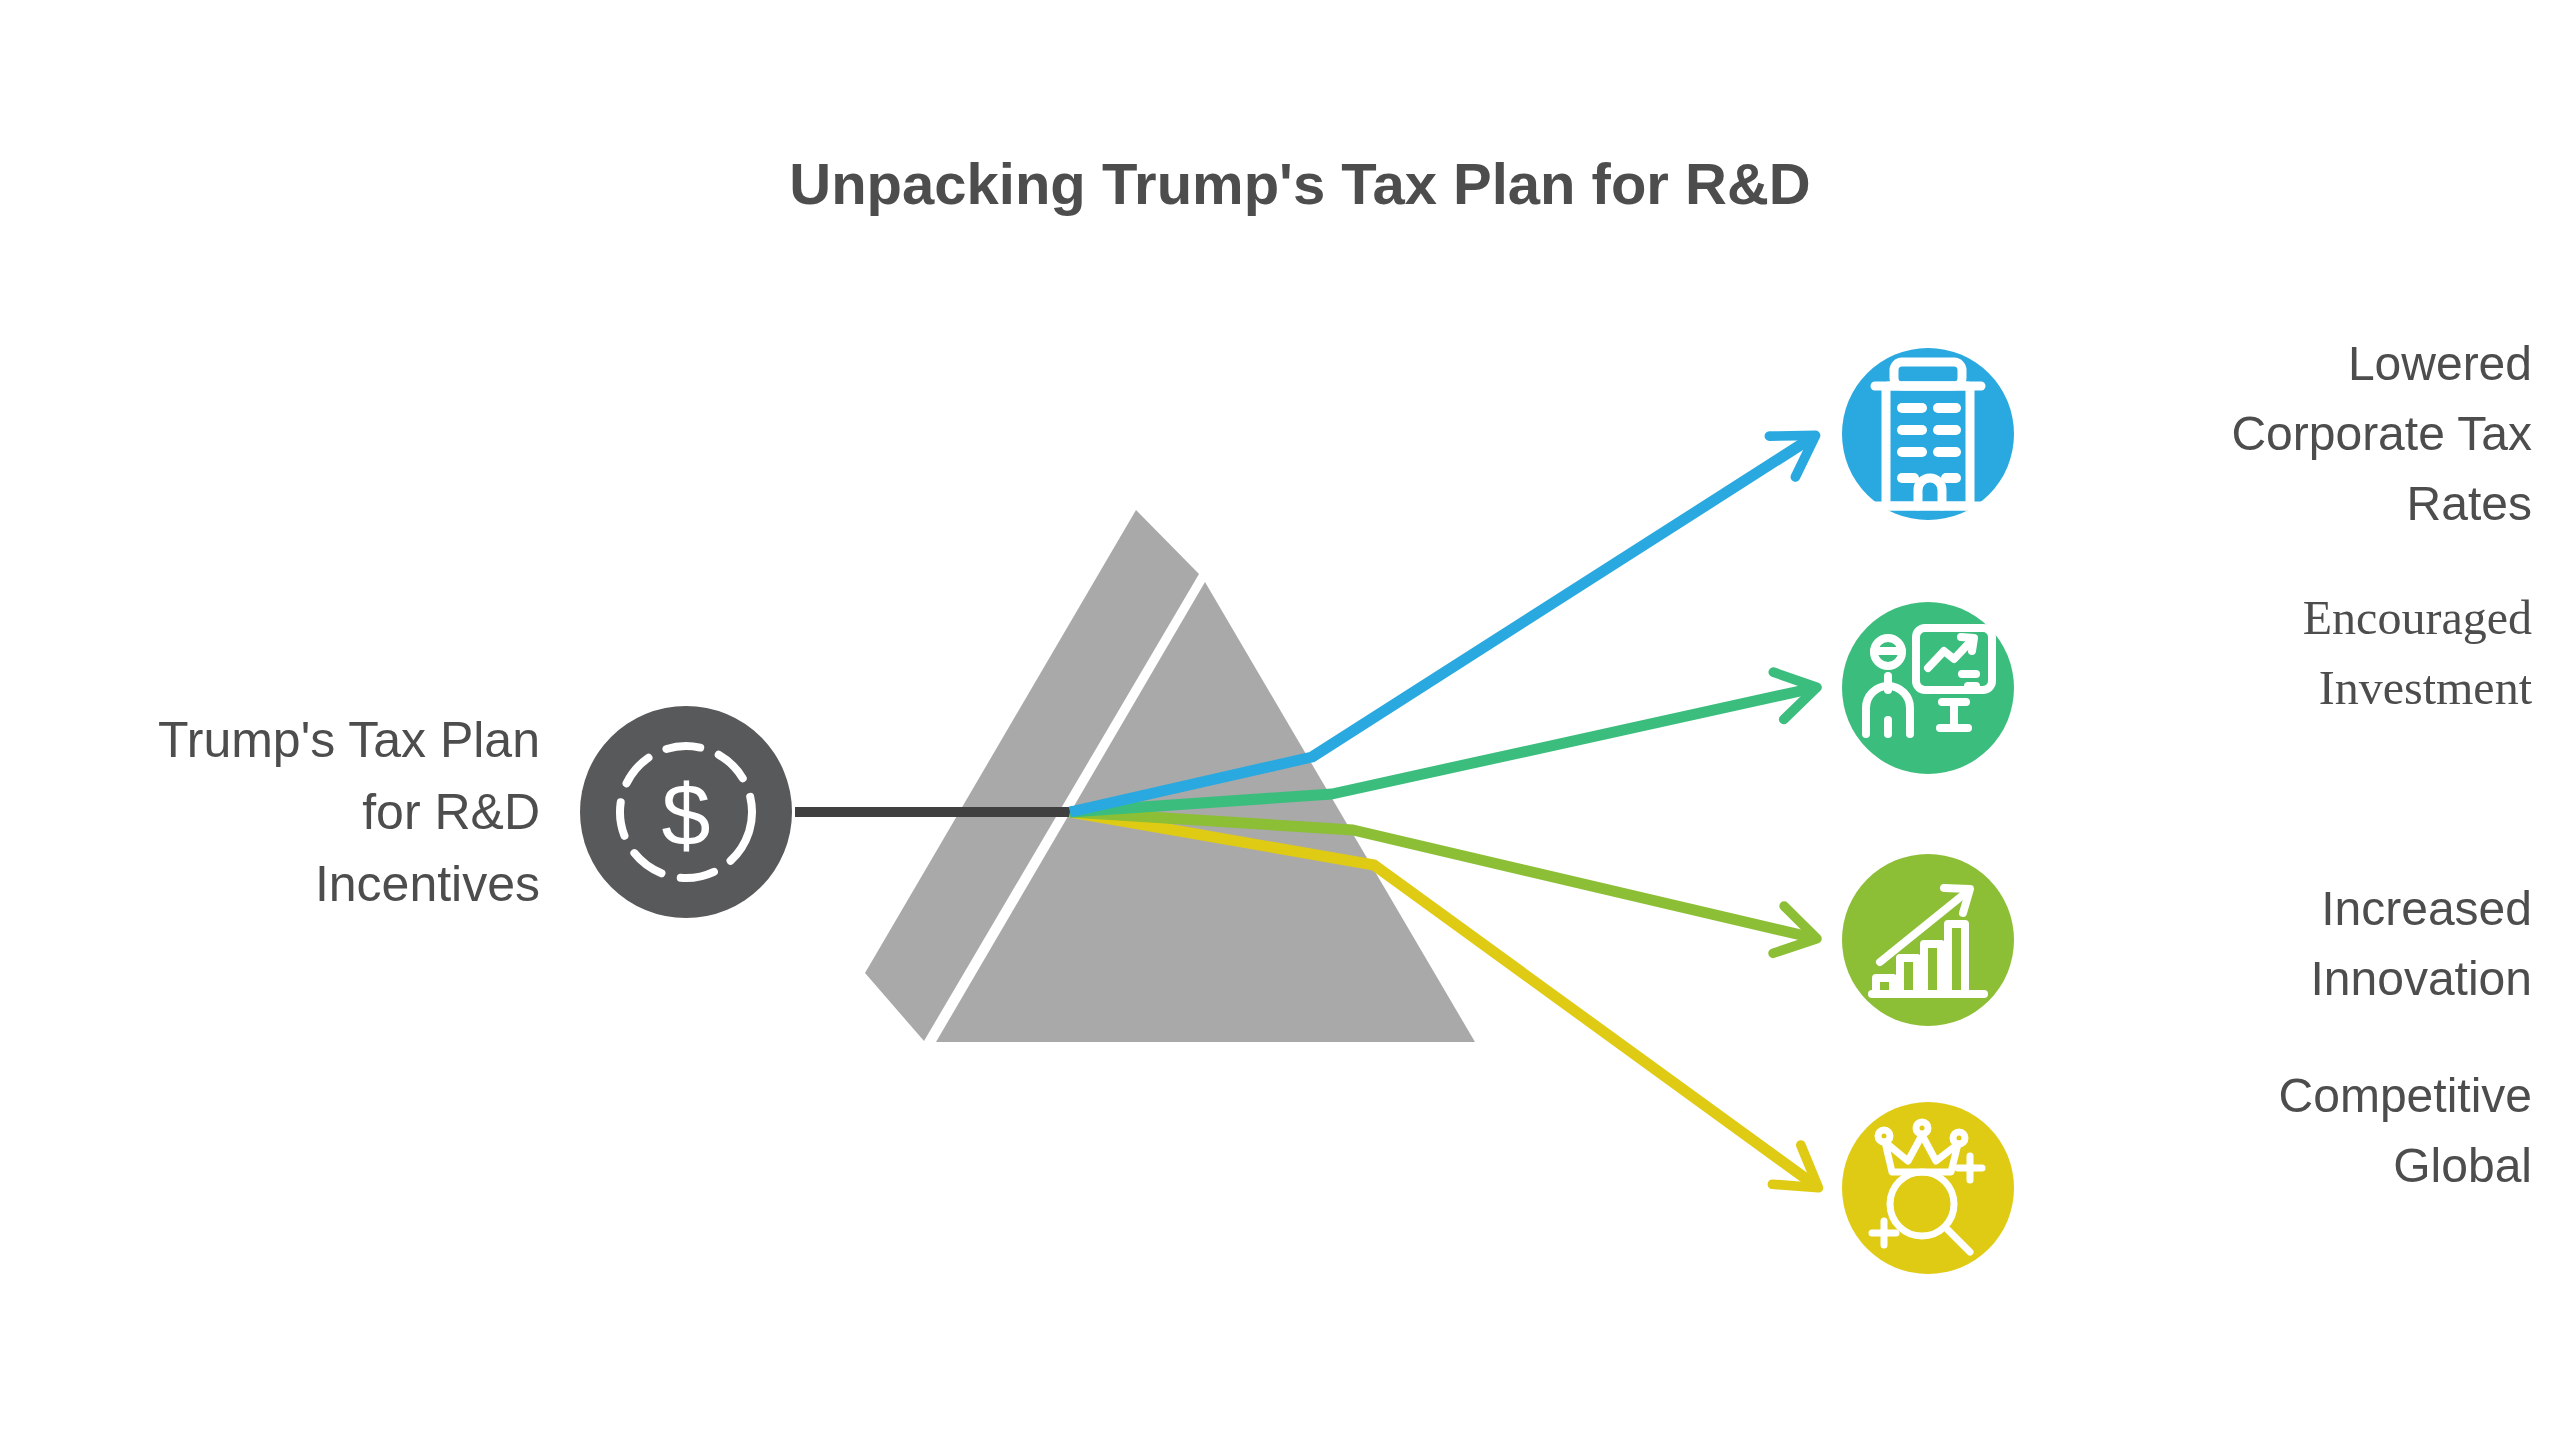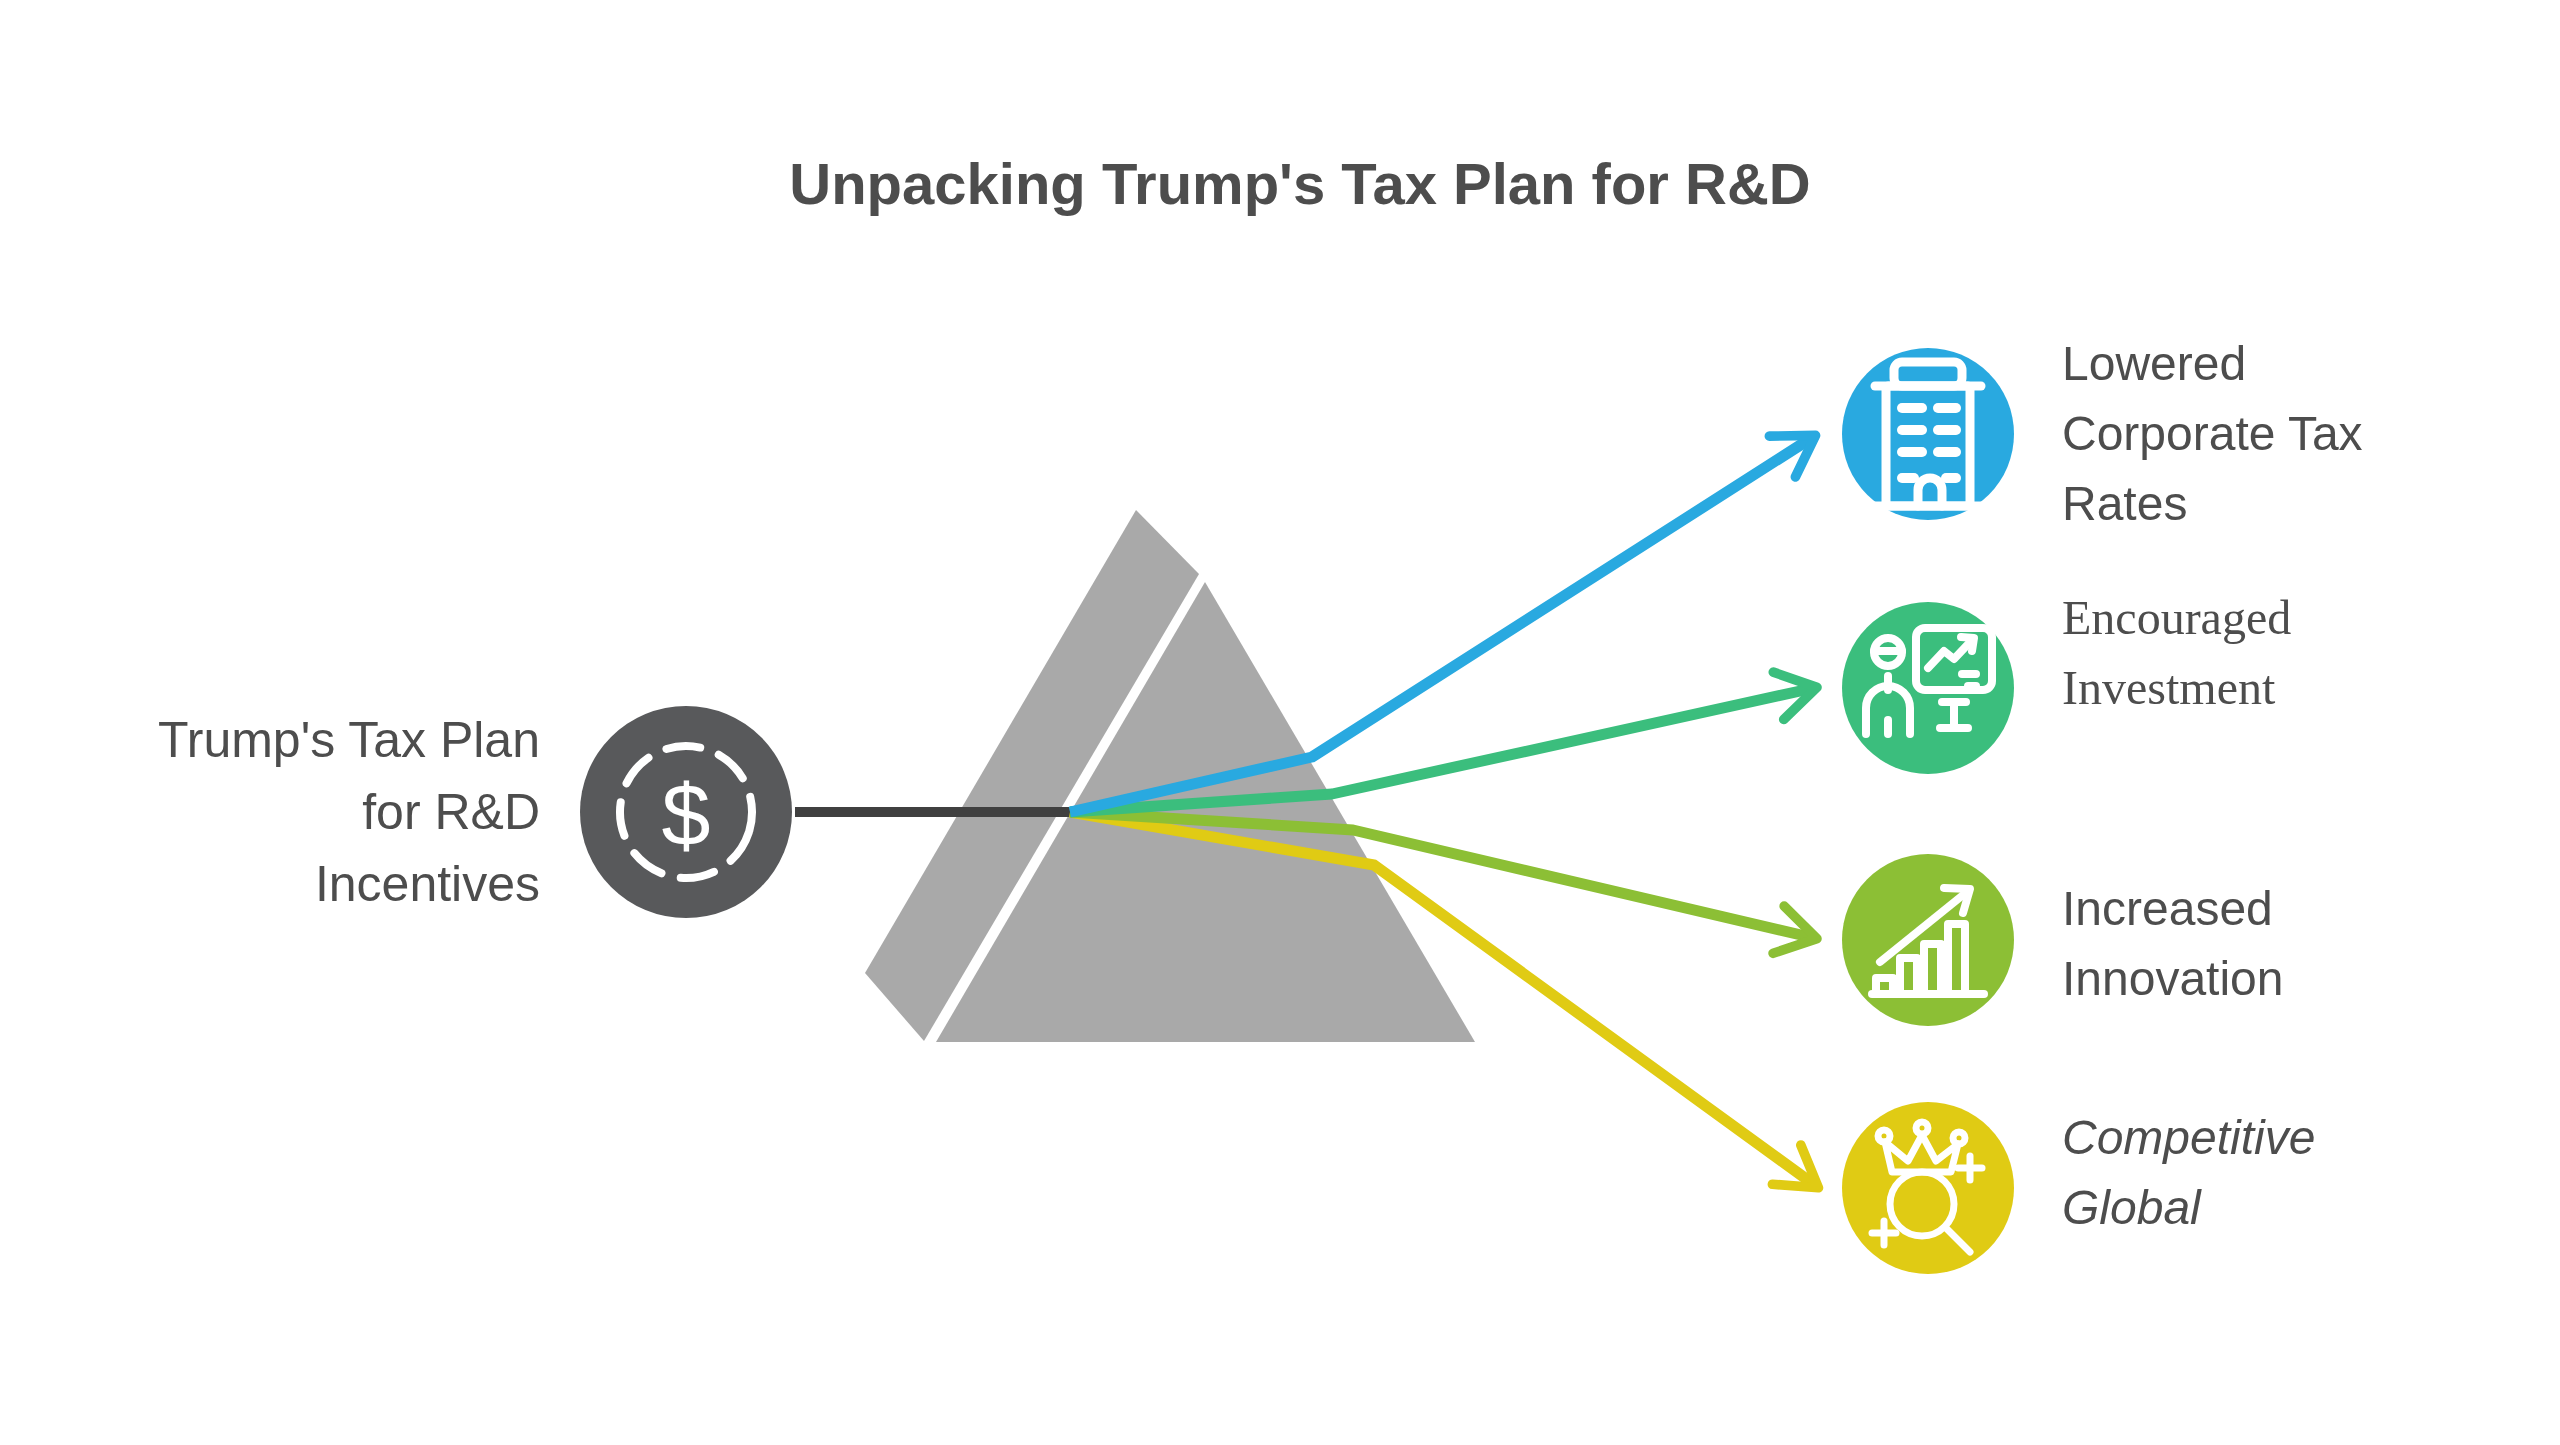--- a/index.html
+++ b/index.html
@@ -13,26 +13,26 @@
     text-align:center;font-size:58px;line-height:70px;color:#4d4d4d;
     white-space:nowrap;
     font-weight:bold;
   }
   .source-label{
     position:absolute;right:2020px;top:704px;width:560px;
     text-align:right;font-size:50px;line-height:72px;color:#4d4d4d;
   }
   .outcome-label{
     position:absolute;left:2062px;width:470px;
-    text-align:left;font-size:48px;line-height:70px;color:#4d4d4d;
+    text-align:right;font-size:48px;line-height:70px;color:#4d4d4d;
   }
   .outcome-label.l1{top:329px;}
   .outcome-label.l2{top:583px;font-family:Liberation Serif, serif;}
   .outcome-label.l3{top:874px;}
-  .outcome-label.l4{top:1103px;font-style:italic;}
+  .outcome-label.l4{top:1061px;}
   .line{display:block;}
 </style>
 </head>
 <body>
 
 <div class="stage">
 
   <svg class="art" viewBox="0 0 2560 1445">
     <defs>
       <marker id="head0" viewBox="0 0 20 20" refX="16" refY="10" markerWidth="5.5" markerHeight="5.5" orient="auto">

